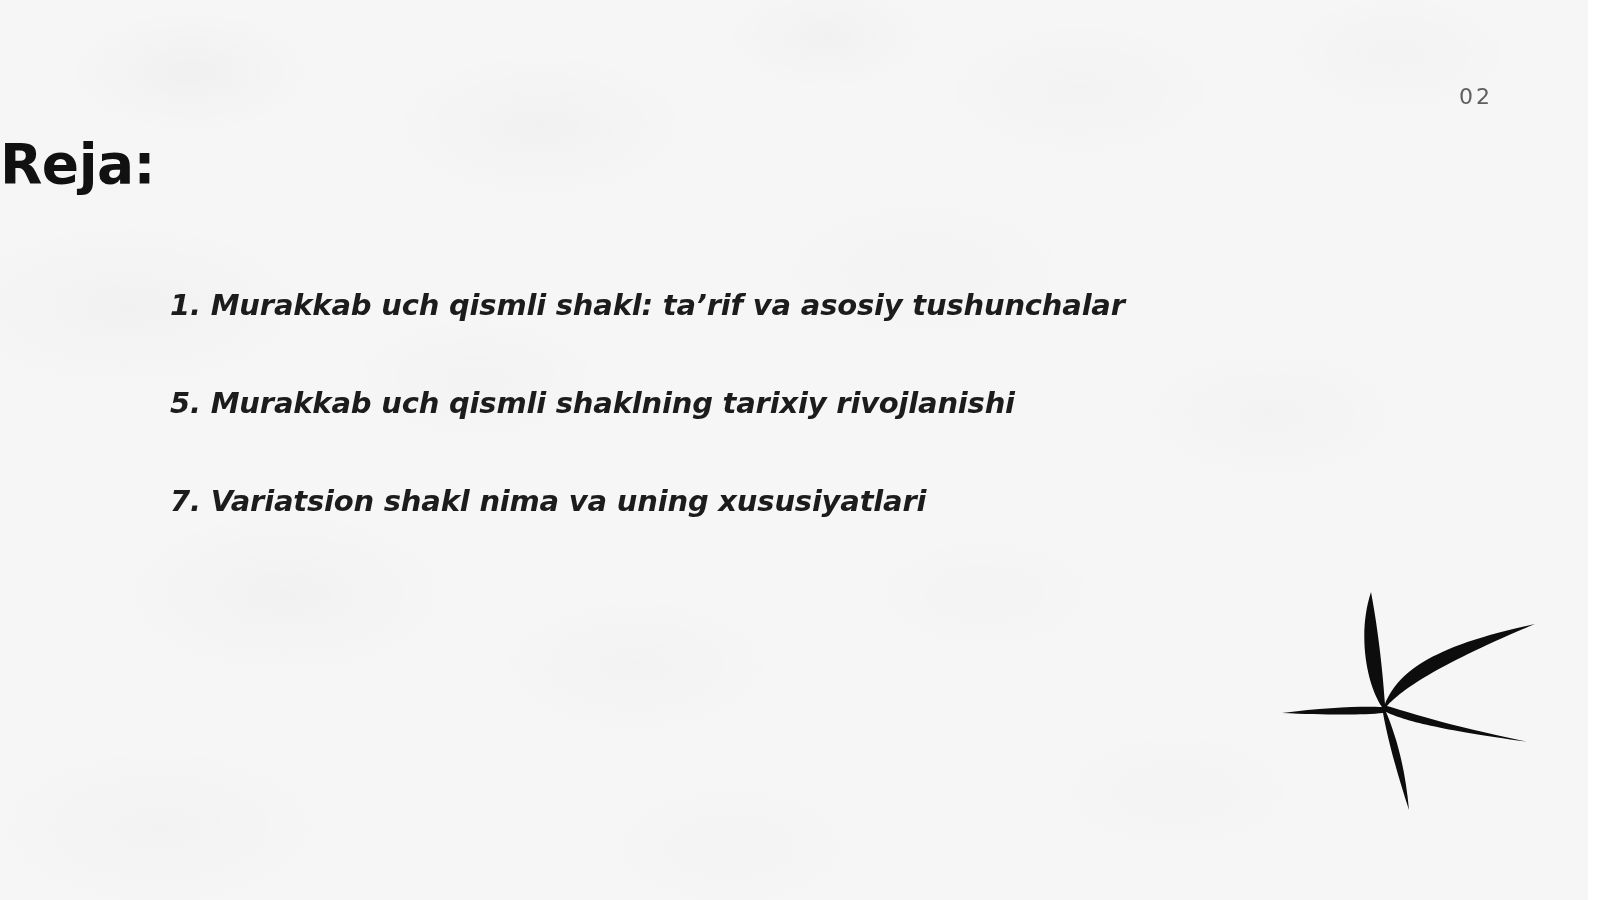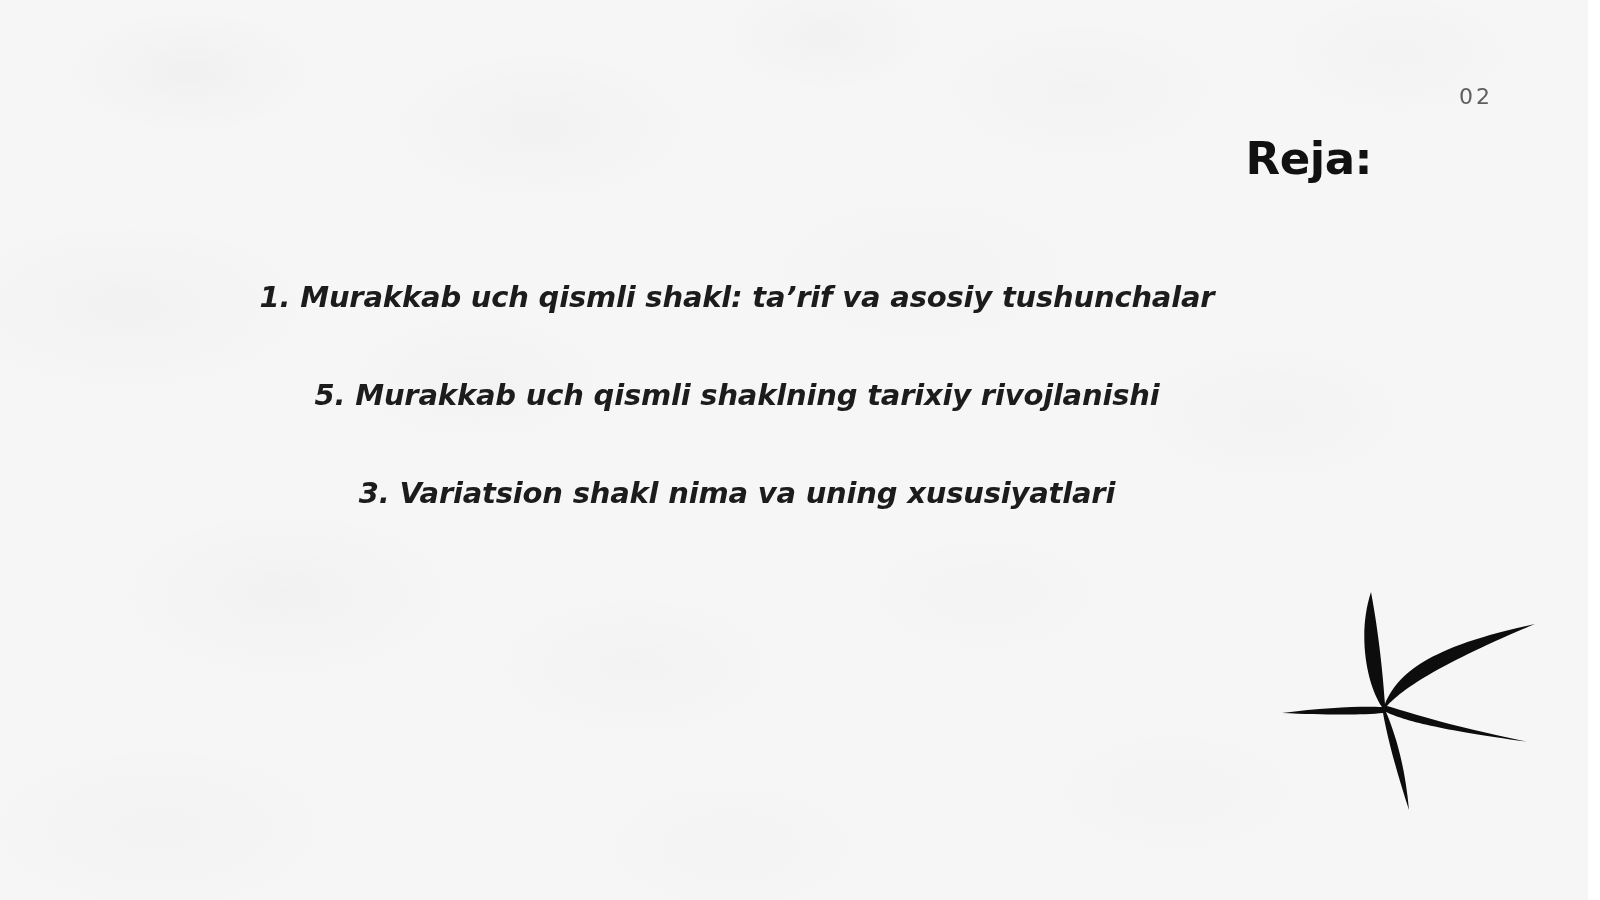--- a/index.html
+++ b/index.html
@@ -53,37 +53,36 @@
     letter-spacing: 3px;
     color: #5e5e5e;
     font-weight: 400;
   }
 
   #slide-title {
     position: absolute;
     top: 132px;
     left: 0;
     width: 1372px;
-    text-align: right;
+    text-align: left;
     font-family: "DejaVu Sans", sans-serif;
-    font-size: 45px;
+    font-size: 55px;
     font-weight: bold;
     color: #111111;
     letter-spacing: -0.5px;
   }
 
   #agenda-list {
     position: absolute;
     top: 276px;
     left: 158px;
     width: 1150px;
-    margin: 4px;
+    margin: 12px;
     padding: 0;
     list-style: none;
-    text-align: center;
   }
 
   .agenda-item {
     font-family: "DejaVu Sans", sans-serif;
     font-size: 29px;
     font-weight: bold;
     font-style: italic;
     color: #1c1c1c;
     line-height: 1.2;
     margin-bottom: 63px;
@@ -107,21 +106,21 @@
 
   <div class="texture"></div>
 
   <div id="page-number">02</div>
 
   <div id="slide-title">Reja:</div>
 
   <ul id="agenda-list">
     <li class="agenda-item">1. Murakkab uch qismli shakl: ta’rif va asosiy tushunchalar</li>
     <li class="agenda-item">5. Murakkab uch qismli shaklning tarixiy rivojlanishi</li>
-    <li class="agenda-item">3. Variatsion shakl nima va uning xususiyatlari</li>
+    <li class="agenda-item">7. Variatsion shakl nima va uning xususiyatlari</li>
   </ul>
 
   <div id="sparkle">
     <svg viewBox="0 0 310 265" width="310" height="265" xmlns="http://www.w3.org/2000/svg">
 
       <path d="
         M 126 27
         C 134 70, 138 110, 140 139
         C 152 112, 176 83, 290 59
         C 192 100, 158 124, 142 141

